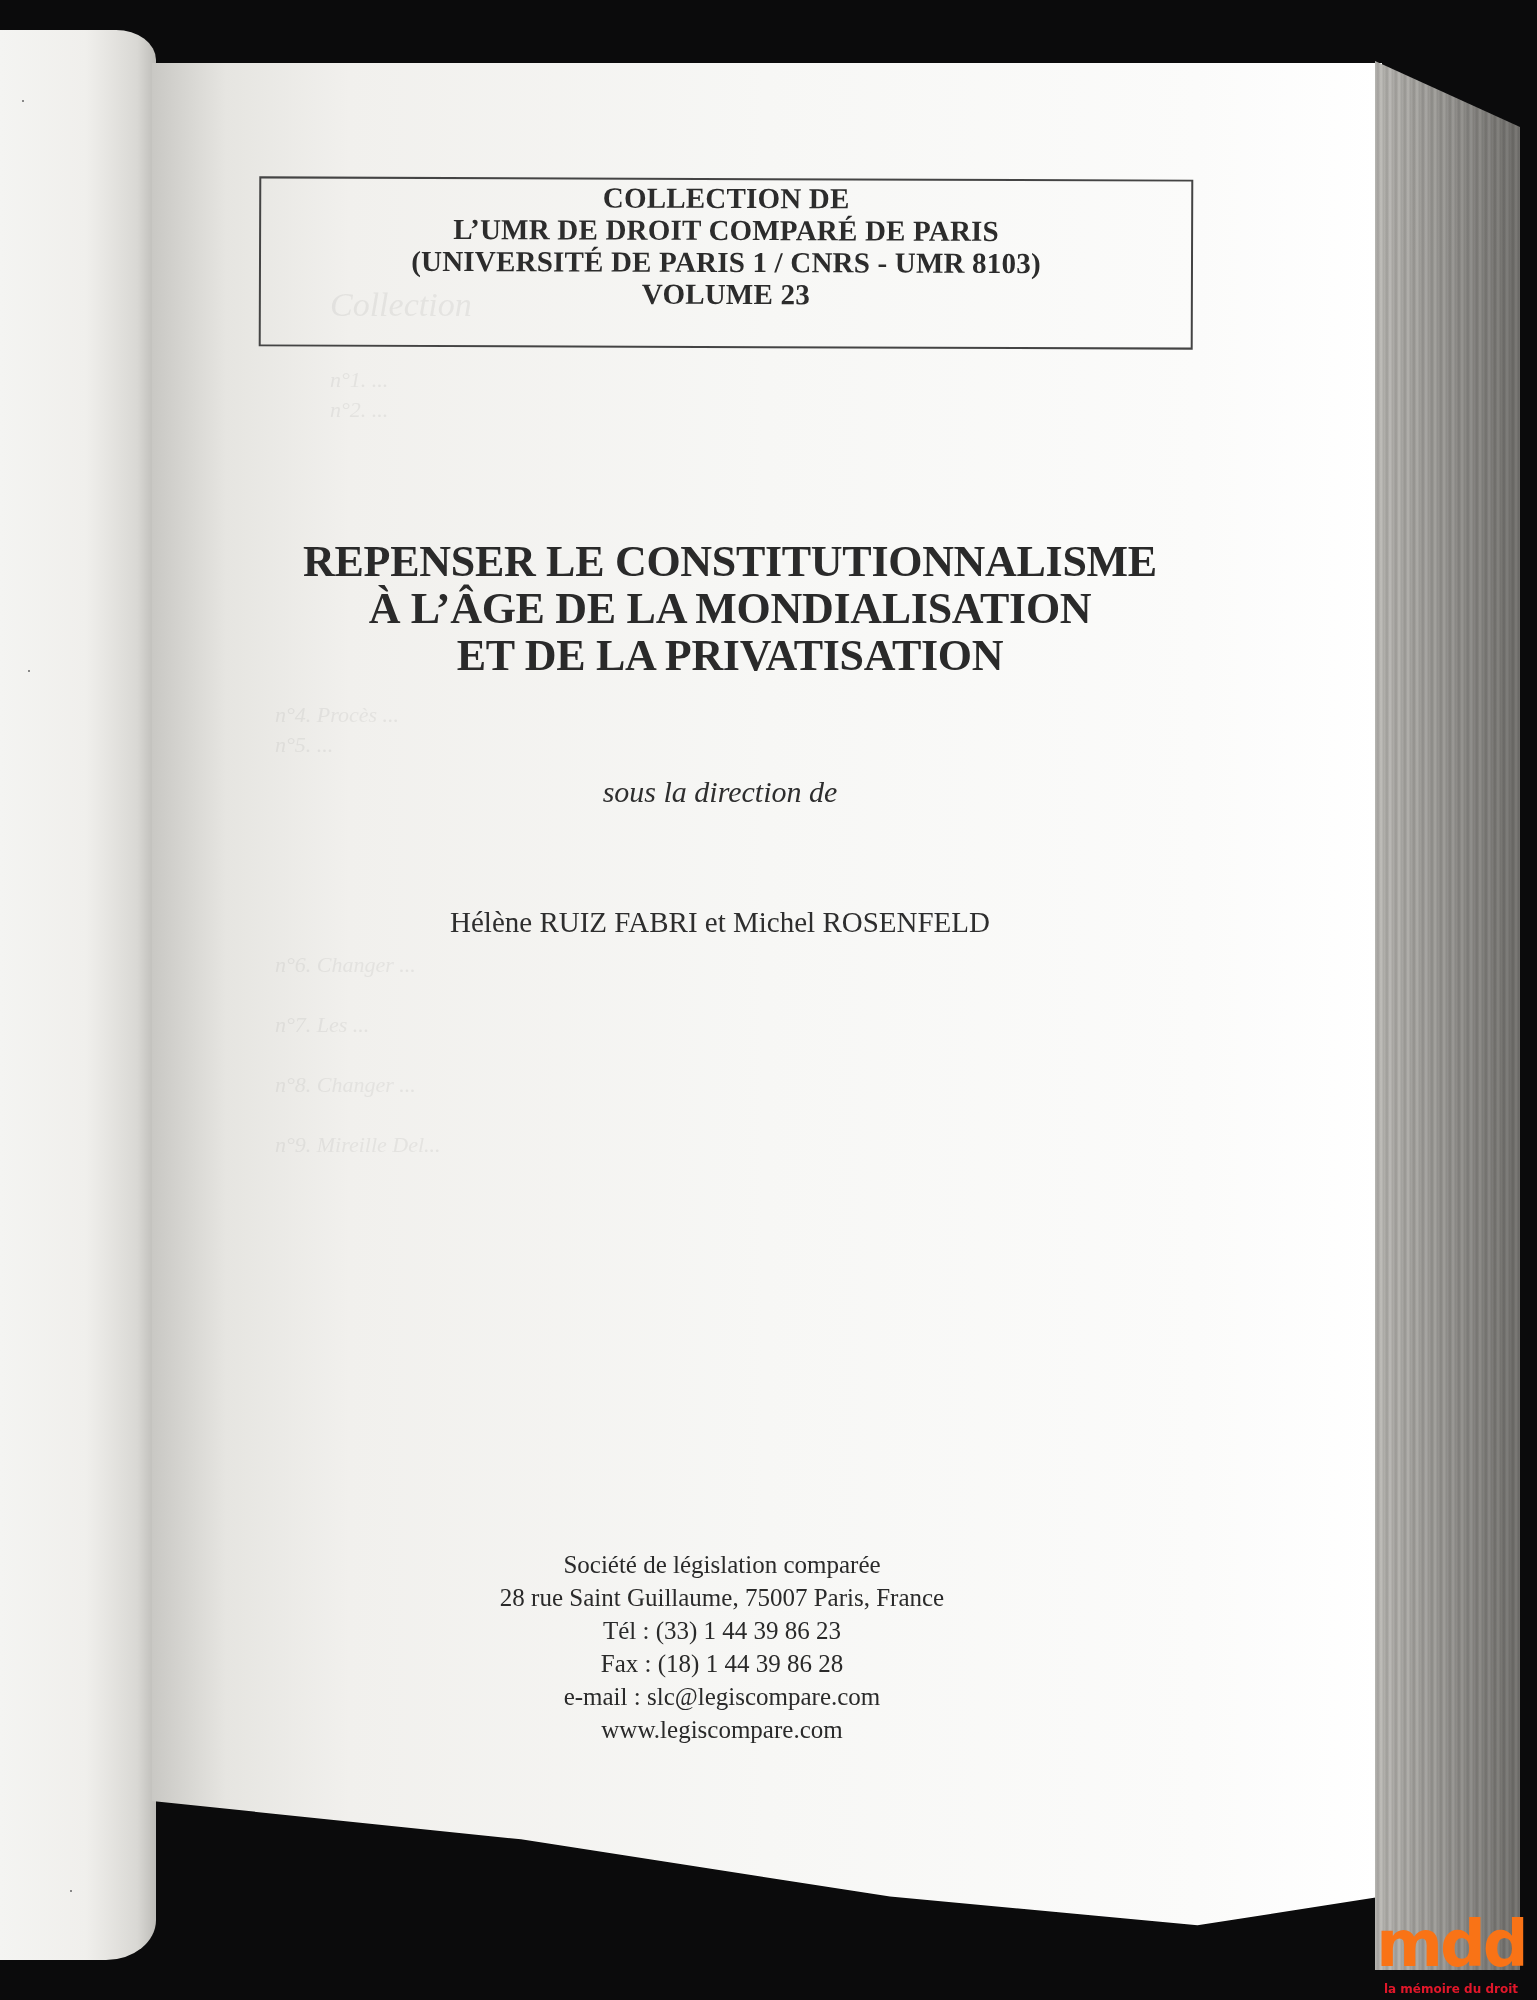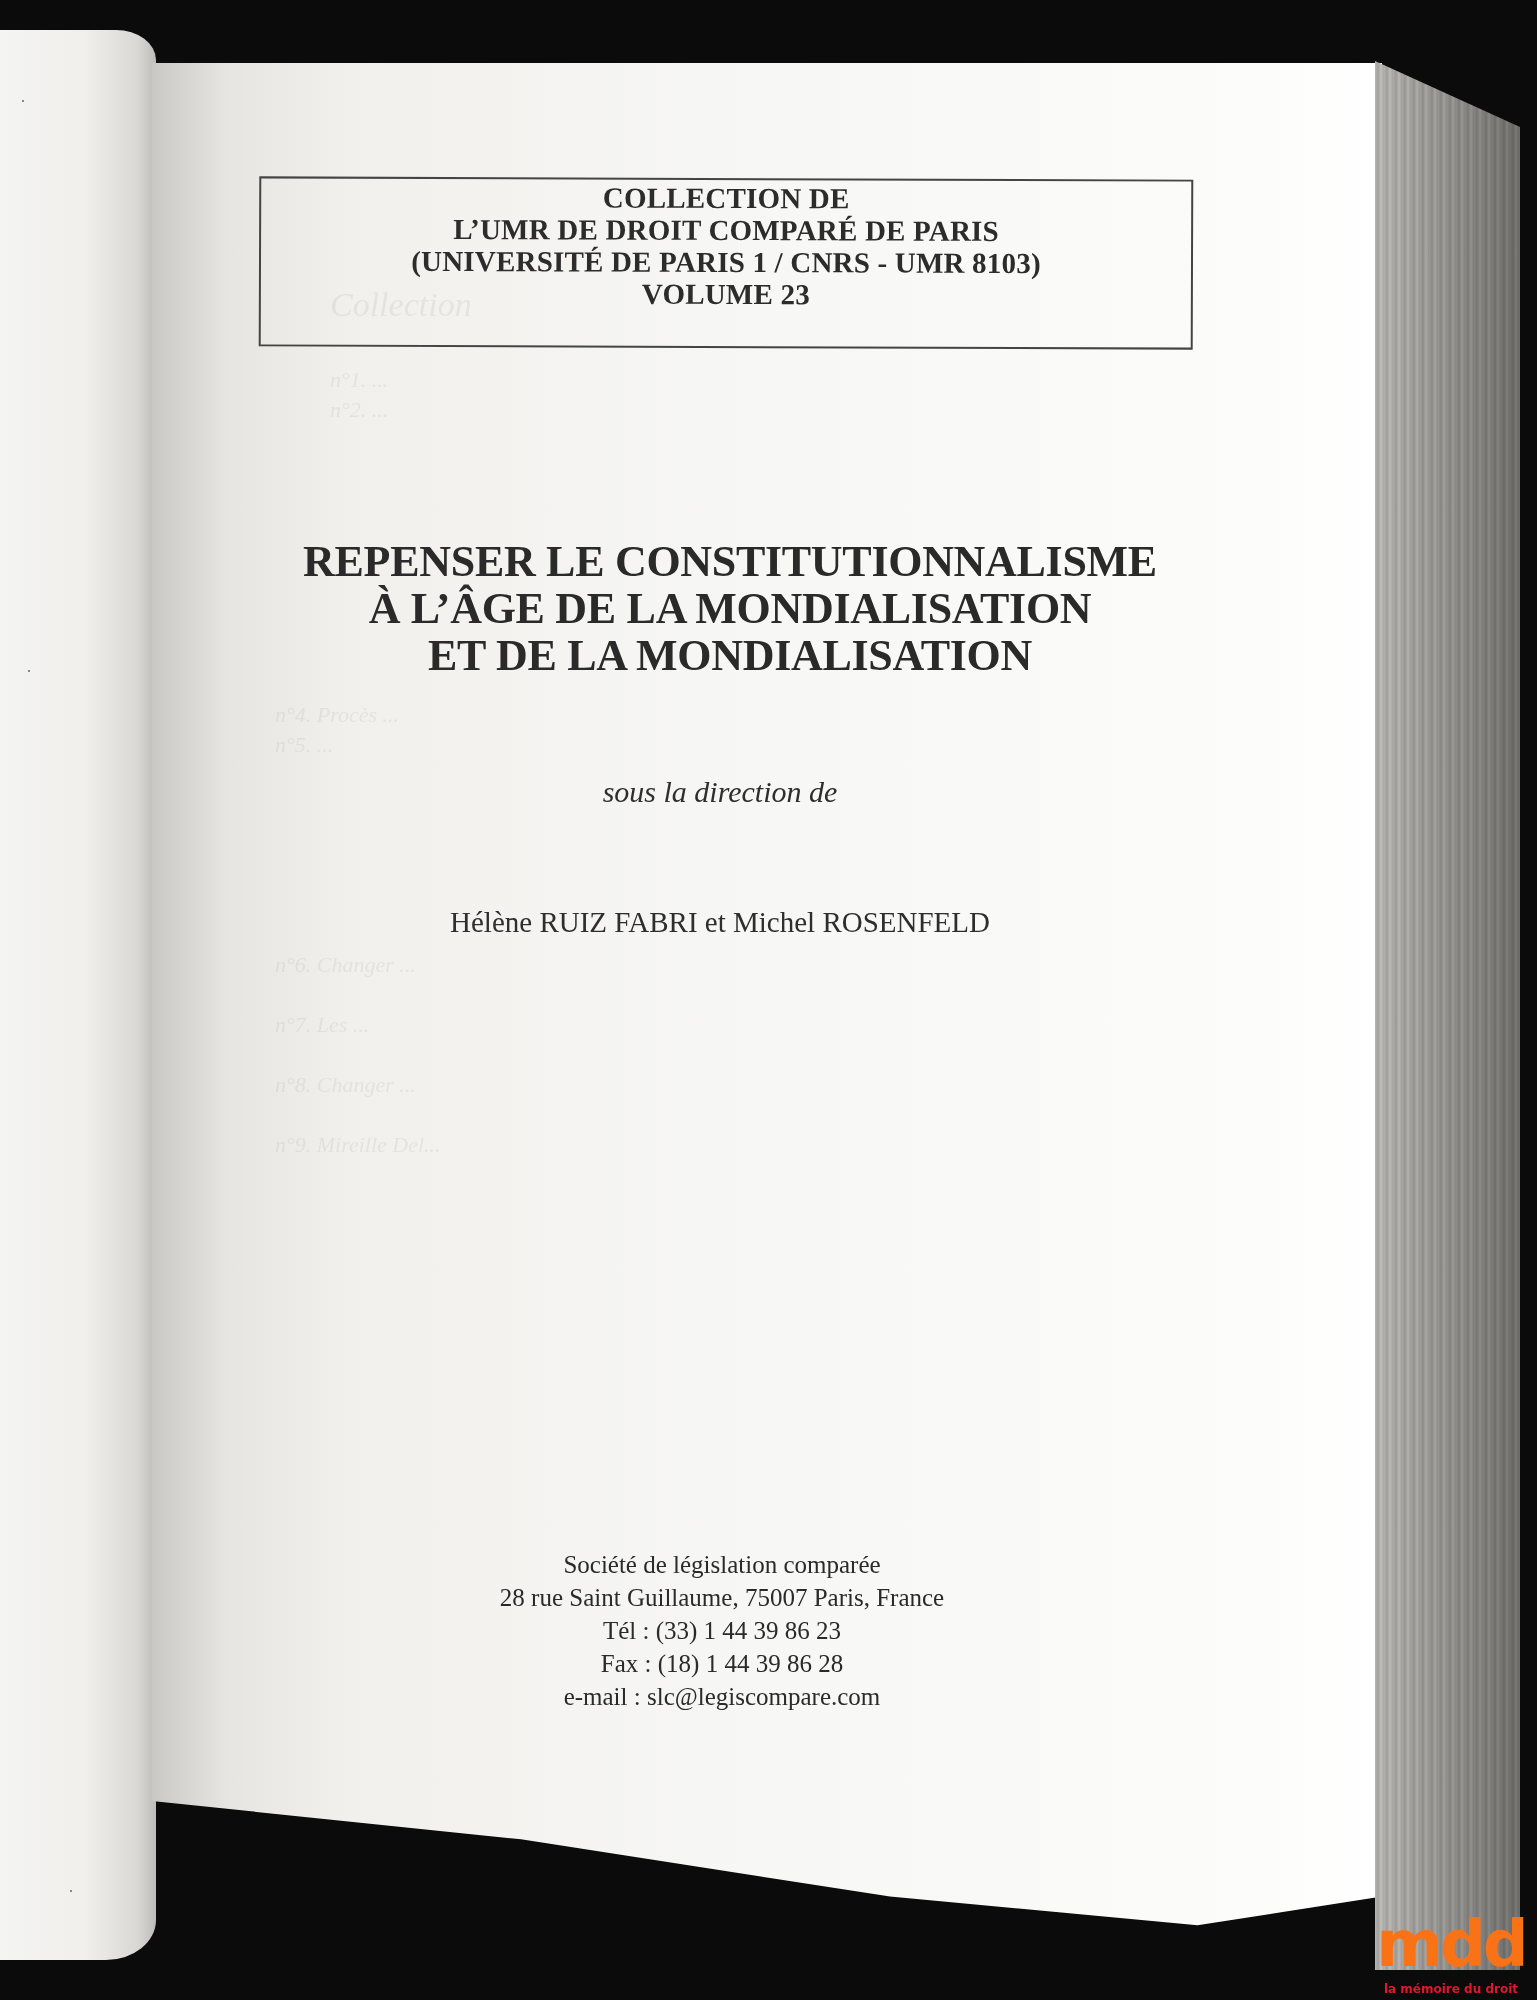--- a/index.html
+++ b/index.html
@@ -93,30 +93,31 @@
 <div class="collection-box">
   <div>COLLECTION DE</div>
   <div>L’UMR DE DROIT COMPARÉ DE PARIS</div>
   <div>(UNIVERSITÉ DE PARIS 1 / CNRS - UMR 8103)</div>
   <div>VOLUME 23</div>
 </div>
 
 <div class="title">
   <div>REPENSER LE CONSTITUTIONNALISME</div>
   <div>À L’ÂGE DE LA MONDIALISATION</div>
-  <div>ET DE LA MONDIALISATION</div>
+  <div>ET DE LA PRIVATISATION</div>
 </div>
 
 <div class="direction">sous la direction de</div>
 <div class="authors">Hélène RUIZ FABRI et Michel ROSENFELD</div>
 
 <div class="publisher">
   <div>Société de législation comparée</div>
   <div>28 rue Saint Guillaume, 75007 Paris, France</div>
   <div>Tél : (33) 1 44 39 86 23</div>
   <div>Fax : (18) 1 44 39 86 28</div>
   <div>e-mail : slc@legiscompare.com</div>
+  <div>www.legiscompare.com</div>
 </div>
 
 <div class="logo">
   <div class="logo-mark">mdd</div>
   <div class="logo-tag">la mémoire du droit</div>
 </div>
 
 </body></html>

